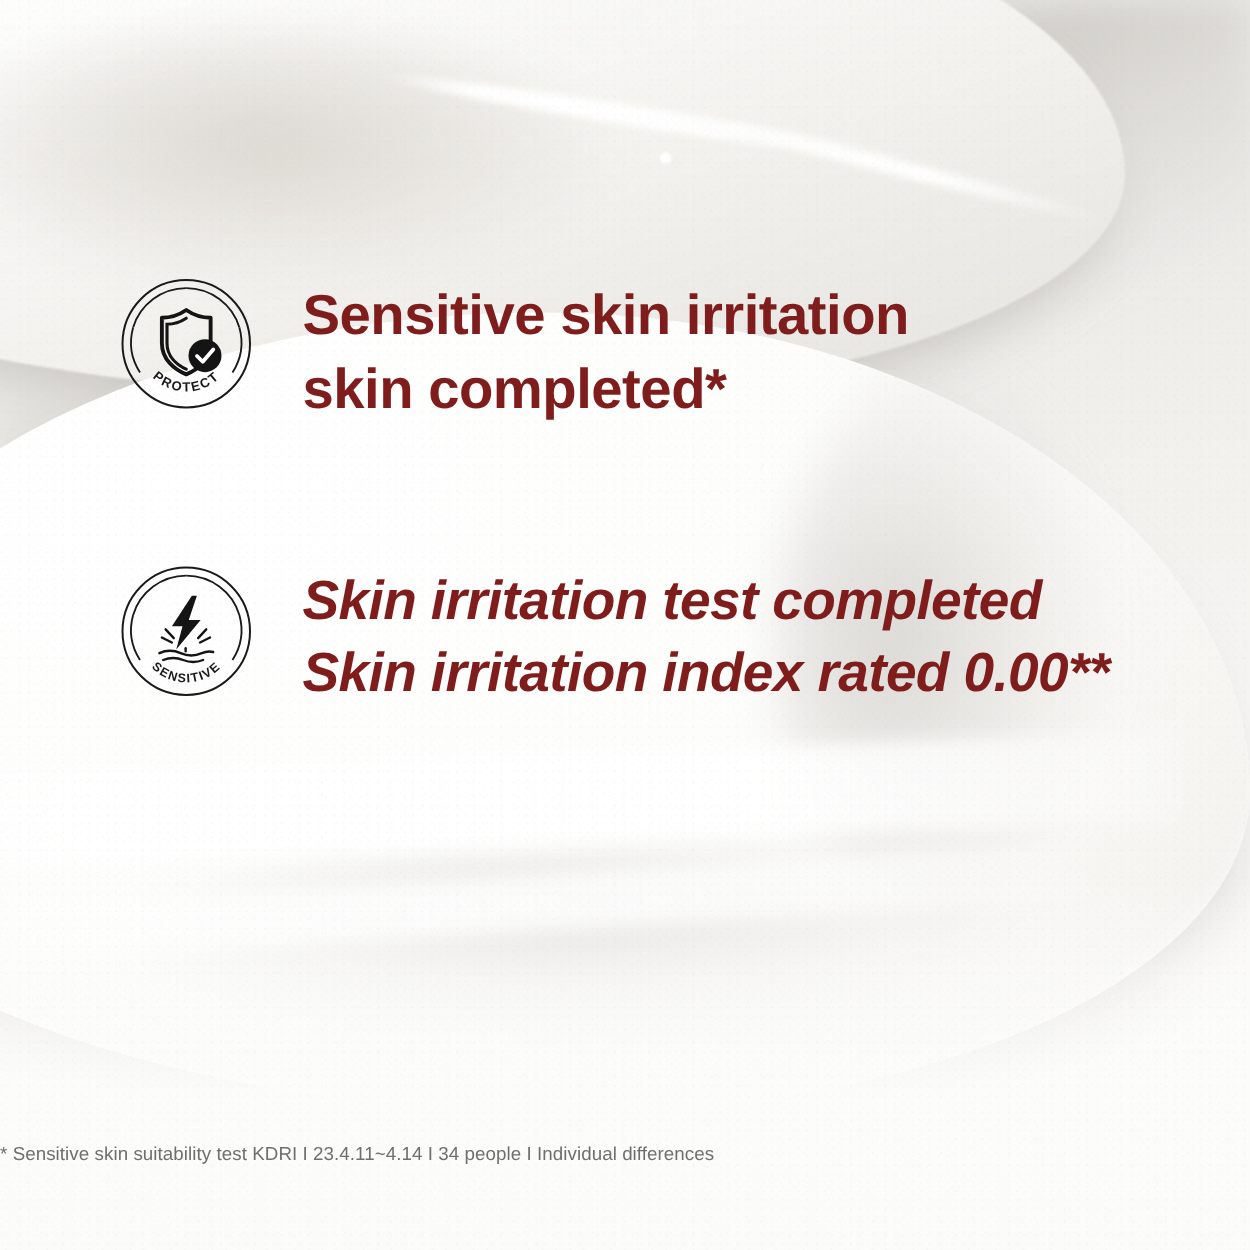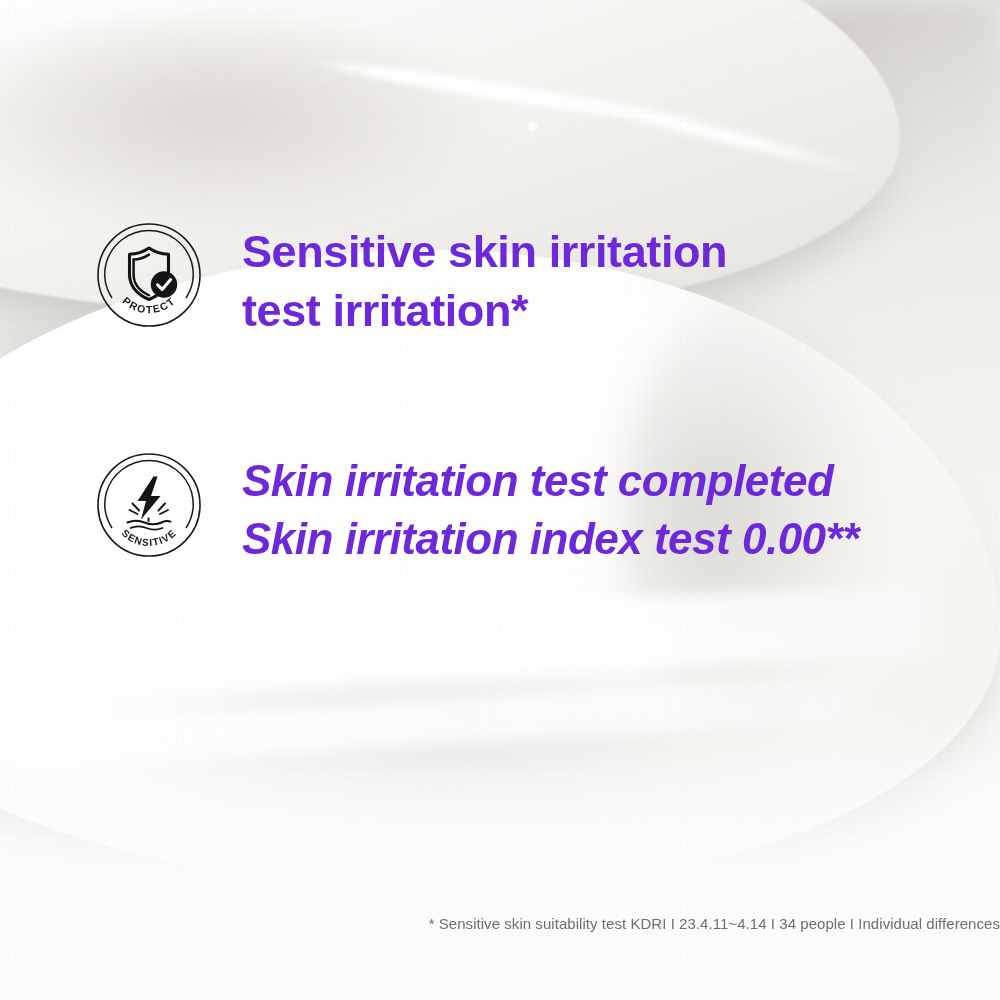--- a/index.html
+++ b/index.html
@@ -233,21 +233,21 @@
   .badge {
     position: relative;
     width: 106px;
     height: 106px;
     flex: 0 0 106px;
   }
   .badge svg { display: block; width: 106px; height: 106px; }
 
   .headline {
     margin-left: 40px;
-    color: #6d28d9;
+    color: #7f1d1d;
     font-size: 45px;
     line-height: 59px;
     font-weight: 700;
     letter-spacing: -0.4px;
     white-space: nowrap;
   }
   .headline .ln { display: block; }
 
   .feature-2 .headline {
     font-size: 44px;
@@ -255,21 +255,21 @@
     letter-spacing: -0.5px;
     font-style: italic;
   }
   .feature-2 .badge { margin-top: 0; }
 
   
   .footnotes {
     position: absolute;
     left: 0; right: 0;
     top: 912px;
-    text-align: right;
+    text-align: left;
     color: #6f6f6f;
   }
   .footnotes .fn {
     font-size: 15px;
     line-height: 23px;
     letter-spacing: 0.05px;
     white-space: nowrap;
   }
 </style>
 </head>
@@ -328,21 +328,21 @@
             <path id="arcProtect" d="M 18 68 A 38 38 0 0 0 88 68"></path>
           </defs>
           <text font-family="Liberation Sans, sans-serif" font-size="10.5" font-weight="700" fill="#1a1a1a" letter-spacing="1.4">
             <textPath href="#arcProtect" startOffset="50%" text-anchor="middle">PROTECT</textPath>
           </text>
         </svg>
       </div>
 
       <div class="headline">
         <span class="ln">Sensitive skin irritation</span>
-        <span class="ln">test irritation*</span>
+        <span class="ln">skin completed*</span>
       </div>
     </div>
 
     <div class="feature feature-2">
 
       <div class="badge">
         <svg viewBox="0 0 106 106">
 
           <circle cx="53" cy="53" r="51" fill="none" stroke="#1a1a1a" stroke-width="1.6"></circle>
 
@@ -374,21 +374,21 @@
             <path id="arcSensitive" d="M 16 66 A 38.5 38.5 0 0 0 90 66"></path>
           </defs>
           <text font-family="Liberation Sans, sans-serif" font-size="10" font-weight="700" fill="#1a1a1a" letter-spacing="1.1">
             <textPath href="#arcSensitive" startOffset="50%" text-anchor="middle">SENSITIVE</textPath>
           </text>
         </svg>
       </div>
 
       <div class="headline">
         <span class="ln">Skin irritation test completed</span>
-        <span class="ln">Skin irritation index test 0.00**</span>
+        <span class="ln">Skin irritation index rated 0.00**</span>
       </div>
     </div>
 
     <div class="footnotes">
       <div class="fn">* Sensitive skin suitability test KDRI I 23.4.11~4.14 I 34 people I Individual differences</div>
     </div>
 
   </div>
 </div>
 

